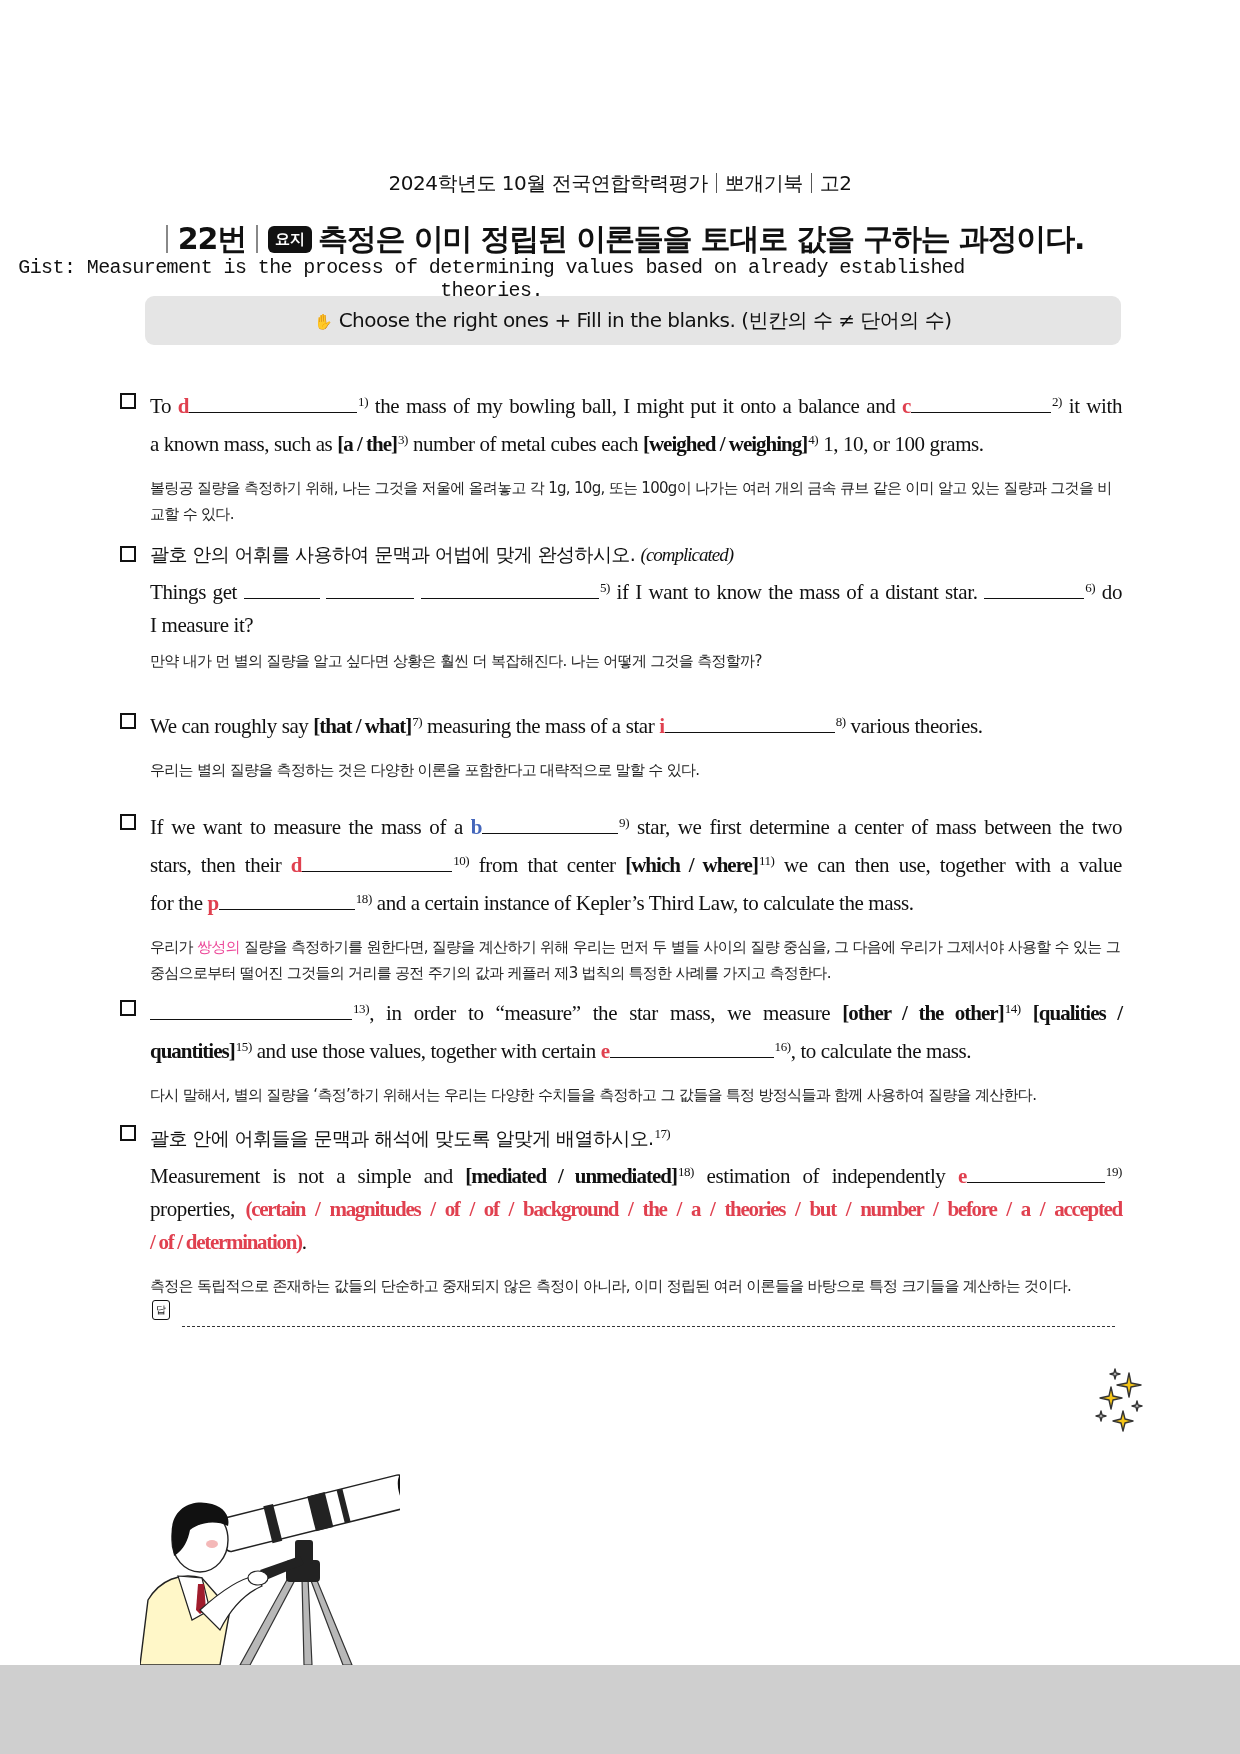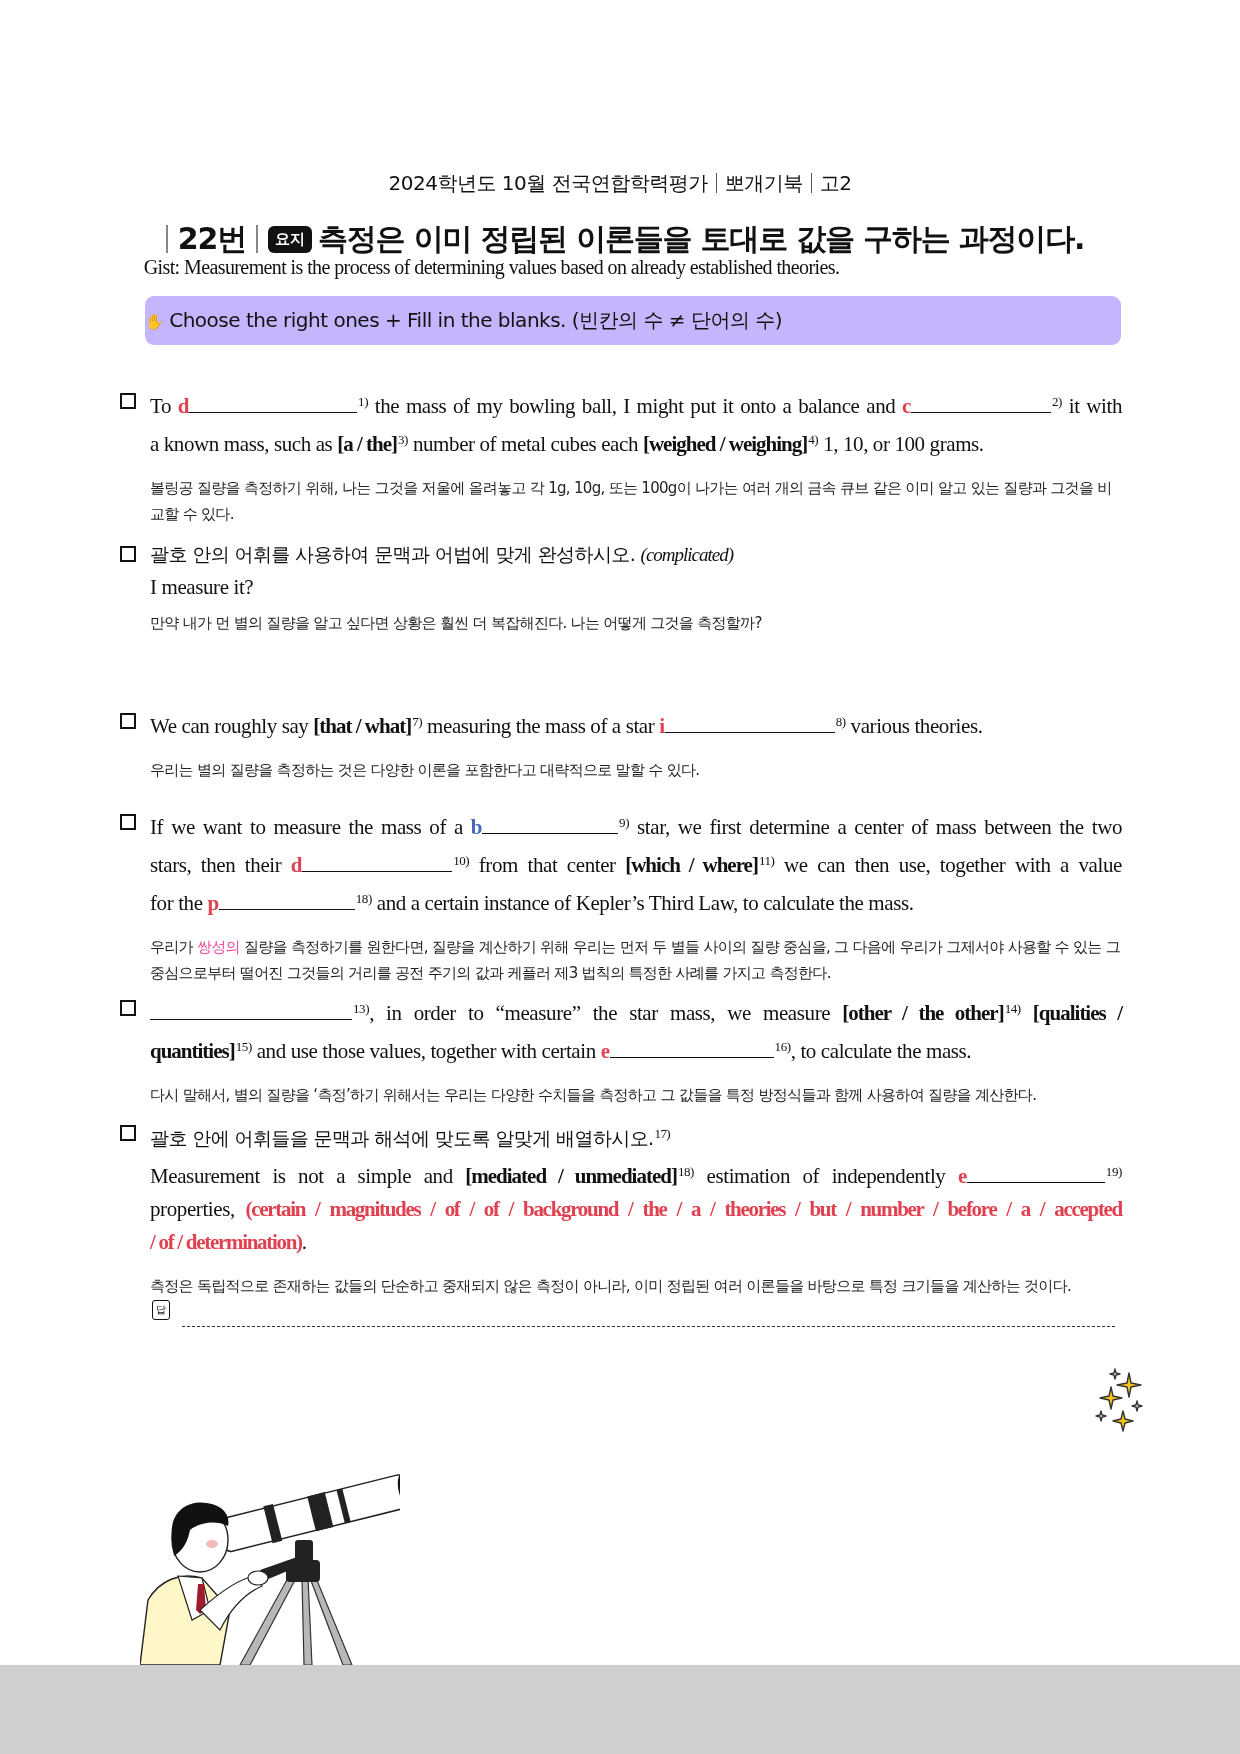--- a/index.html
+++ b/index.html
@@ -21,26 +21,26 @@
     font-family: "DejaVu Sans", "Liberation Sans", sans-serif; font-weight: bold; font-size: 30px; letter-spacing: -1.2px;
   }
   .title .vbar { display: inline-block; width: 2px; height: 28px; background: #888; margin: 0 10px; vertical-align: -4px; }
   .title .badge {
     display: inline-block; background: #111; color: #fff; border-radius: 6px;
     font-size: 15px; padding: 4px 7px; vertical-align: 5px; margin-right: 6px; letter-spacing: 0;
   }
 
   .gist {
     position: absolute; top: 256px; left: 0; width: 983px; text-align: center;
-    font-family: Liberation Serif, serif; font-size: 20px; letter-spacing: -0.6px;
+    font-family: Liberation Mono, monospace; font-size: 20px; letter-spacing: -0.6px;
   }
 
   .instruction {
     position: absolute; top: 296px; left: 145px; width: 976px; height: 49px;
-    background: #c4b5fd; border-radius: 9px; text-align: left; line-height: 49px;
+    background: #e5e5e5; border-radius: 9px; text-align: center; line-height: 49px;
     font-family: "DejaVu Sans", "Liberation Sans", sans-serif; font-size: 20px; letter-spacing: -0.5px;
   }
   .instruction .hand { font-size: 15px; margin-right: 6px; }
 
   .item { position: absolute; left: 120px; width: 1002px; }
   .item .box {
     position: absolute; left: 0; top: 8px; width: 12px; height: 12px; border: 2px solid #111; background: #fff;
   }
   .item .body { margin-left: 30px; }
   .line {
@@ -103,20 +103,21 @@
     <div class="line"><span>To </span><span class="red">d</span><span class="blank" style="width:168px"></span><span class="sup">1)</span><span> the mass of my bowling ball, I might put it onto a balance and </span><span class="red">c</span><span class="blank" style="width:140px"></span><span class="sup">2)</span><span> it with</span></div>
     <div class="line last"><span>a known mass, such as </span><span class="bold">[a / the]</span><span class="sup">3)</span><span> number of metal cubes each </span><span class="bold">[weighed / weighing]</span><span class="sup">4)</span><span> 1, 10, or 100 grams.</span></div>
     <div class="trans">볼링공 질량을 측정하기 위해, 나는 그것을 저울에 올려놓고 각 1g, 10g, 또는 100g이 나가는 여러 개의 금속 큐브 같은 이미 알고 있는 질량과 그것을 비교할 수 있다.</div>
   </div>
 </div>
 
 <div class="item" style="top:538px;">
   <span class="box"></span>
   <div class="body">
     <div class="ko-head"><span>괄호 안의 어휘를 사용하여 문맥과 어법에 맞게 완성하시오.</span> <span class="ital serif">(complicated)</span></div>
+    <div class="line"><span>Things get </span><span class="blank" style="width:76px"></span> <span class="blank" style="width:88px"></span> <span class="blank" style="width:178px"></span><span class="sup">5)</span><span> if I want to know the mass of a distant star. </span><span class="blank" style="width:100px"></span><span class="sup">6)</span><span> do</span></div>
     <div class="line last">I measure it?</div>
     <div class="trans" style="margin-top:6px">만약 내가 먼 별의 질량을 알고 싶다면 상황은 훨씬 더 복잡해진다. 나는 어떻게 그것을 측정할까?</div>
   </div>
 </div>
 
 <div class="item" style="top:705px;">
   <span class="box"></span>
   <div class="body">
     <div class="line last"><span>We can roughly say </span><span class="bold">[that / what]</span><span class="sup">7)</span><span> measuring the mass of a star </span><span class="red">i</span><span class="blank" style="width:170px"></span><span class="sup">8)</span><span> various theories.</span></div>
     <div class="trans">우리는 별의 질량을 측정하는 것은 다양한 이론을 포함한다고 대략적으로 말할 수 있다.</div>

